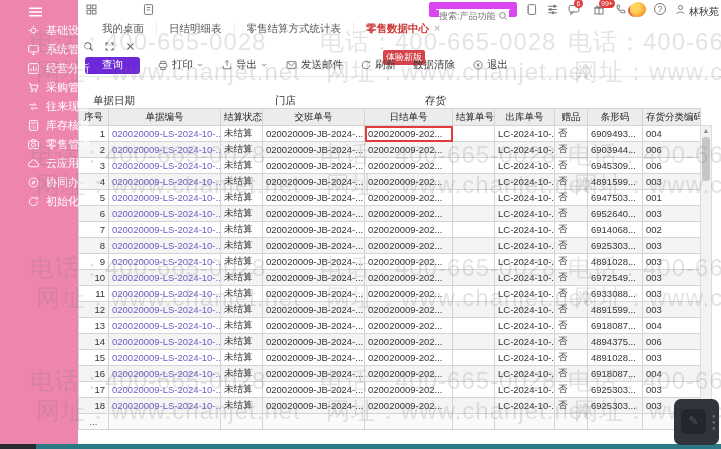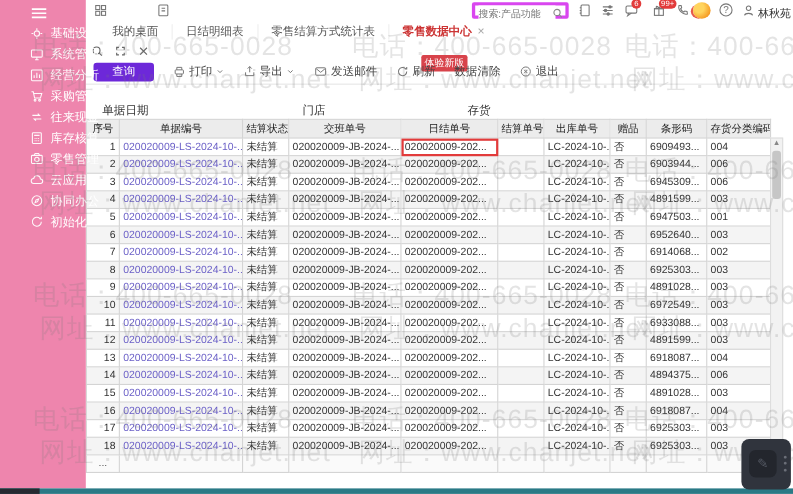--- a/index.html
+++ b/index.html
@@ -13,21 +13,21 @@
   .sb-menu { position:absolute; left:0; top:21px; width:100%; }
   .sb-item { height:19px; display:flex; align-items:center; gap:6px; padding-left:27px; color:#fff; font-size:11px; cursor:pointer; white-space:nowrap; }
   .sb-item svg { flex:0 0 auto; opacity:.95; }
 
   
   .main { position:absolute; left:78px; top:0; width:643px; height:444px; background:#fff; }
 
   .topstrip { position:absolute; left:0; top:0; width:643px; height:20px; background:#fff; }
   .ts-icon { position:absolute; top:3px; color:#777; }
   .btn-newver { position:absolute; left:305px; top:2px; width:42px; height:15px; background:#d8434b; color:#fff; font-size:9px; border:none; border-radius:2px; line-height:15px; text-align:center; cursor:pointer;margin-top:48px; }
-  .searchbox { position:absolute; left:351px; top:2px; width:88px; height:15px; border:3px solid #d946ef; border-radius:2px; background:#fff; }
+  .searchbox { position:absolute; left:351px; top:2px; width:88px; height:15px; border:7px solid #d946ef; border-radius:2px; background:#fff; }
   .searchbox input { position:absolute; left:3px; top:0; width:70px; height:13px; border:none; outline:none; font-size:9px; color:#666; font-family:inherit; }
   .searchbox .mag { position:absolute; right:2px; top:2px; color:#888; }
   .badge { position:absolute; top:-4px; left:7px; background:#e23b3b; color:#fff; font-size:7px; line-height:9px; border-radius:5px; padding:0 2px; min-width:9px; text-align:center; }
   .mascot { position:absolute; left:552px; top:2px; width:16px; height:15px; border-radius:50%; background:radial-gradient(circle at 35% 35%, #ffd45e 30%, #f59a23 75%, #d97f12); box-shadow:-3px 1px 0 -1px #e8584a; }
   .username { position:absolute; left:611px; top:5px; font-size:10px; color:#333; white-space:nowrap; }
   .helpcirc { position:absolute; left:576px; top:3px; width:12px; height:12px; border:1px solid #777; border-radius:50%; color:#777; font-size:9px; line-height:11px; text-align:center; }
 
   .tabsrow { position:absolute; left:0; top:20px; width:589px; height:18px; background:#fff; display:flex; align-items:center; gap:0; padding-left:12px; }
   .tab { font-size:10.5px; color:#555; padding:0 12px; white-space:nowrap; cursor:pointer; border-right:1px solid #eee; }
   .tab.active { color:#cc3333; font-weight:bold; border-right:none; }

